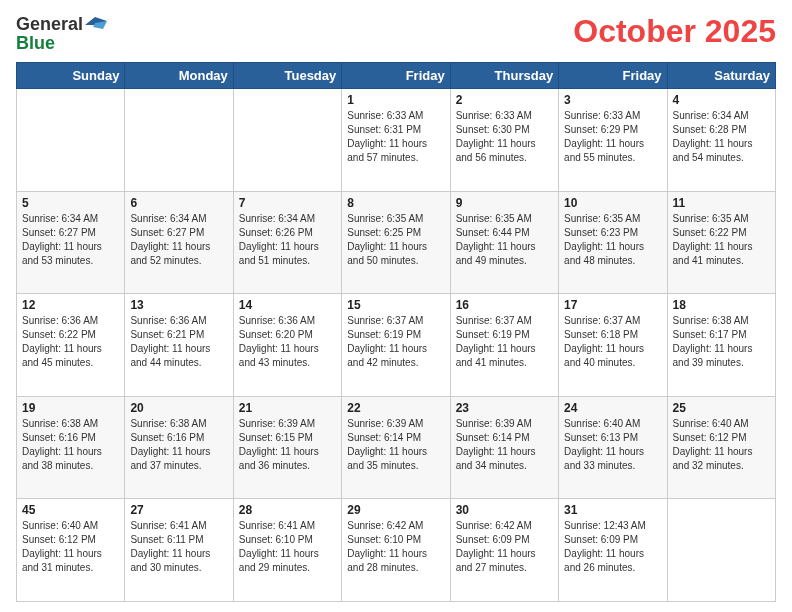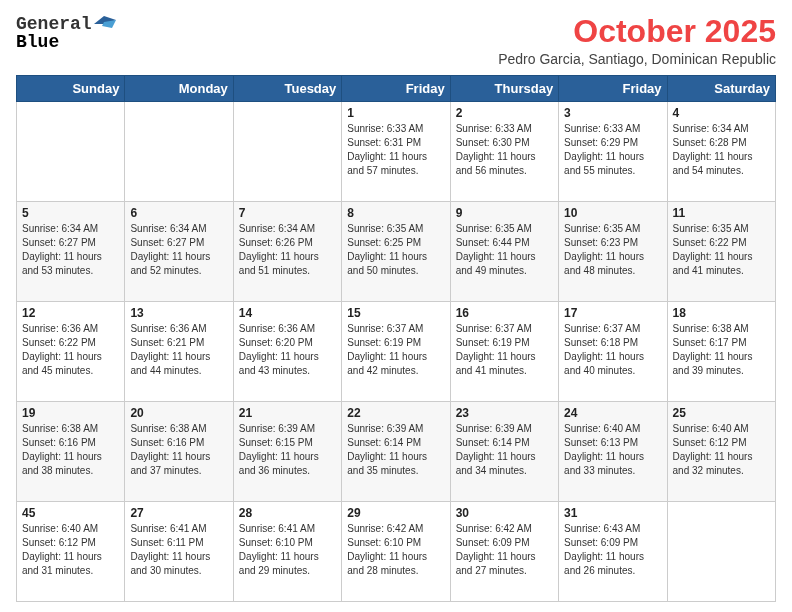--- a/index.html
+++ b/index.html
@@ -20,21 +20,20 @@
     .header {
       display: flex;
       justify-content: space-between;
       align-items: flex-start;
       margin-bottom: 8px;
     }
     .logo {
       display: flex;
       flex-direction: column;
       align-items: flex-start;
-      font-family: Liberation Mono, monospace;
     }
     .logo-general { color: #333; }
     .logo-blue { color: #1a5fa8; }
     .title-block {
       text-align: right;
     }
     .month-title {
       font-size: 32px;
       font-weight: bold;
       color: #ef4444;
@@ -93,25 +92,24 @@
 <div class="page">
   <div class="header">
     <div class="logo">
       <div style="display:flex; align-items:center;">
         <span class="logo-general" style="font-size:18px;font-weight:bold;color:#333;">General</span>
         <svg width="22" height="16" viewBox="0 0 22 16" style="margin-left:2px;">
           <polygon points="0,8 10,0 22,4 12,8" fill="#2a6099"></polygon>
           <polygon points="10,6 22,4 18,12 8,10" fill="#4a9fd4"></polygon>
         </svg>
       </div>
-      <span class="logo-blue" style="font-size:18px;font-weight:bold;color:#000000;margin-top:-2px;">Blue</span>
+      <span class="logo-blue" style="font-size:18px;font-weight:bold;color:#15803d;margin-top:-2px;">Blue</span>
     </div>
     <div class="title-block">
       <div class="month-title">October 2025</div>
-      <div class="location-title">Pedro Garcia, Santiago, Dominican Republic</div>
     </div>
   </div>
 
   <table class="calendar">
     <thead>
       <tr>
       <th>Sunday</th>
           <th>Monday</th>
           <th>Tuesday</th>
           <th>Friday</th>
@@ -369,21 +367,21 @@
           <span class="day-number">30</span>
           <div class="day-info">
             <span>Sunrise: 6:42 AM</span><br>
             <span>Sunset: 6:09 PM</span><br>
             <span>Daylight: 11 hours and 27 minutes.</span>
           </div>
         </td>
           <td>
           <span class="day-number">31</span>
           <div class="day-info">
-            <span>Sunrise: 6:43 AM</span><br>
+            <span>Sunrise: 12:43 AM</span><br>
             <span>Sunset: 6:09 PM</span><br>
             <span>Daylight: 11 hours and 26 minutes.</span>
           </div>
         </td>
           <td class="empty-cell"></td>
         </tr>
       </tbody>
   </table>
 </div>
 

